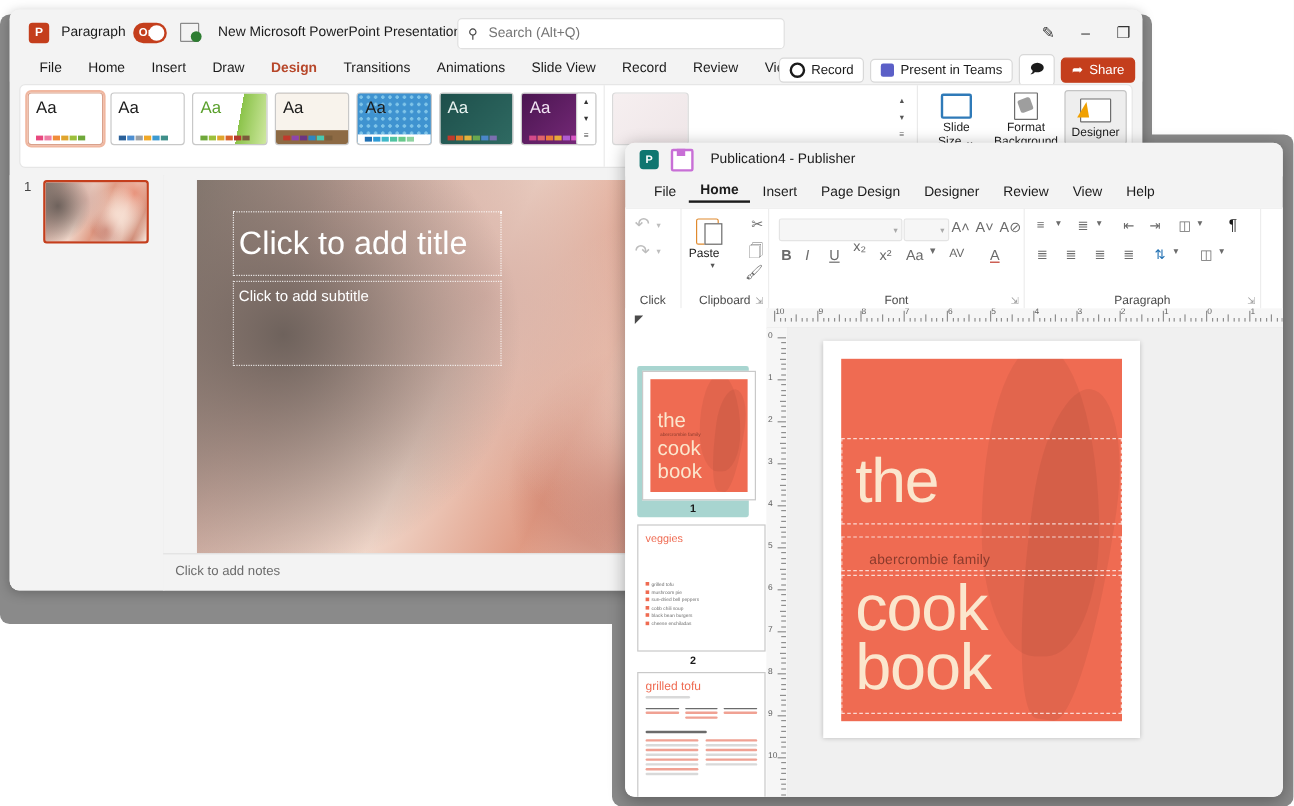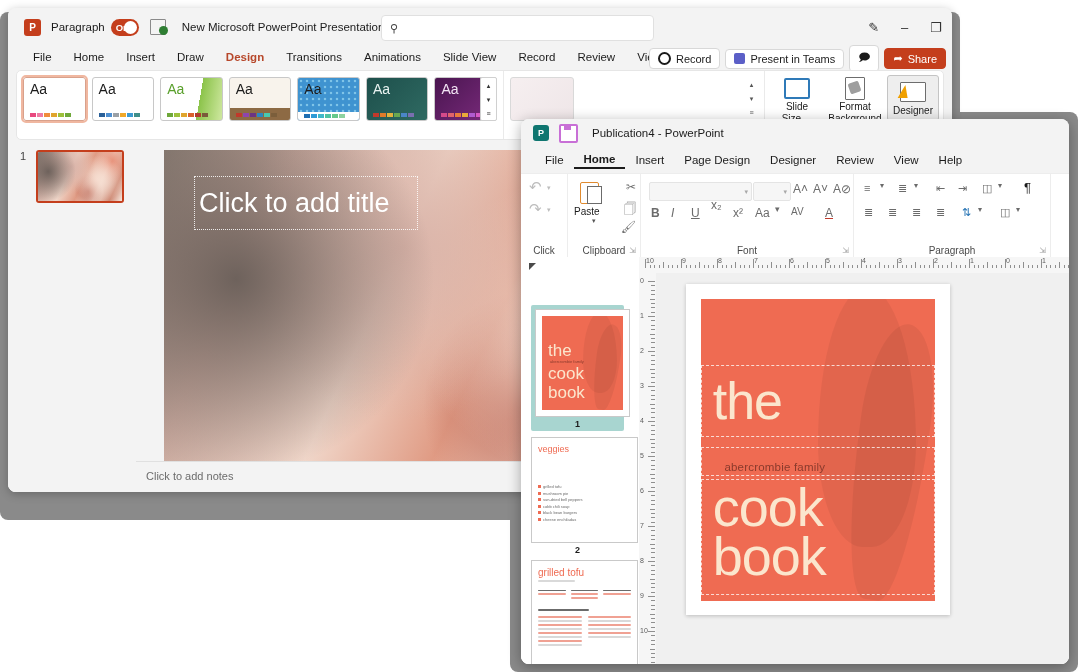--- a/index.html
+++ b/index.html
@@ -371,20 +371,21 @@
     </div>
     <div class="save-icon">
       <div class="sq"></div>
         <div class="arrow"></div>
     </div>
     <div class="doc-title">New Microsoft PowerPoint Presentation  •  Saved</div>
     <div class="doc-caret">⌄</div>
 
     <div class="ppt-search">
       <span class="magn">⚲</span>
+      <input placeholder="Search (Alt+Q)" style="">
     </div>
 
     <div class="tb-right">
       <span class="tb-ic">✎</span>
       <span class="tb-ic">–</span>
       <span class="tb-ic">❐</span>
     </div>
   </div>
 
   <div class="ppt-tabs">
@@ -543,34 +544,35 @@
     <div class="ppt-thumbpane">
       <div class="slide-num">1</div>
       <div class="slide-thumb">
         <div class="marble"></div>
       </div>
     </div>
     <div class="slide-canvas-wrap">
       <div class="slide-canvas">
         <div class="marble"></div>
         <div class="ph-title">Click to add title</div>
+        <div class="ph-sub">Click to add subtitle</div>
       </div>
     </div>
     <div class="notes-area">
       <div class="notes-text">Click to add notes</div>
     </div>
   </div>
 </div>
 
 <div id="pub-window">
 
   <div class="pub-titlebar">
     <div class="pub-logo">P</div>
     <div class="pub-save"></div>
-    <div class="pub-doc-title">Publication4  -  PowerPoint</div>
+    <div class="pub-doc-title">Publication4  -  Publisher</div>
   </div>
 
   <div class="pub-tabs">
     <div class="pub-tab">File</div>
     <div class="pub-tab active">Home</div>
     <div class="pub-tab">Insert</div>
     <div class="pub-tab">Page Design</div>
     <div class="pub-tab">Designer</div>
     <div class="pub-tab">Review</div>
     <div class="pub-tab">View</div>

